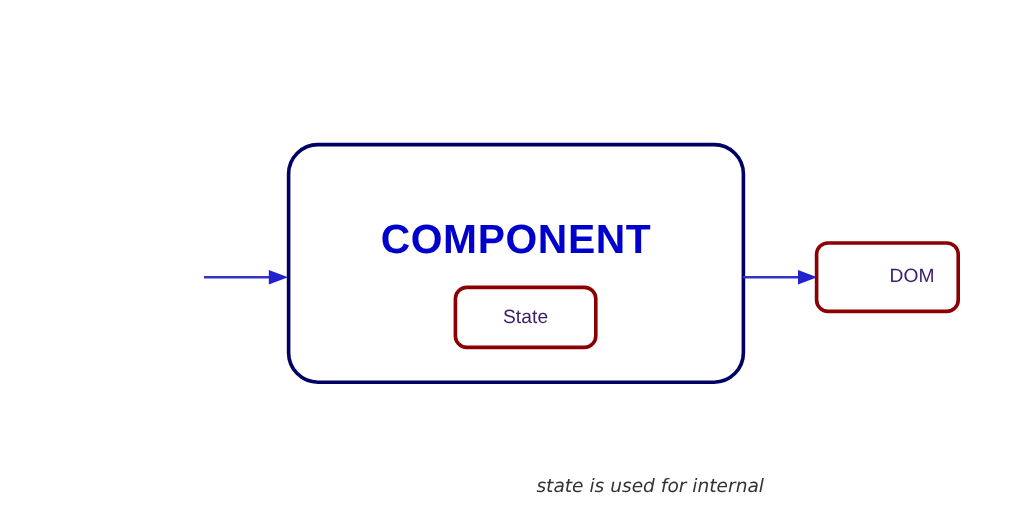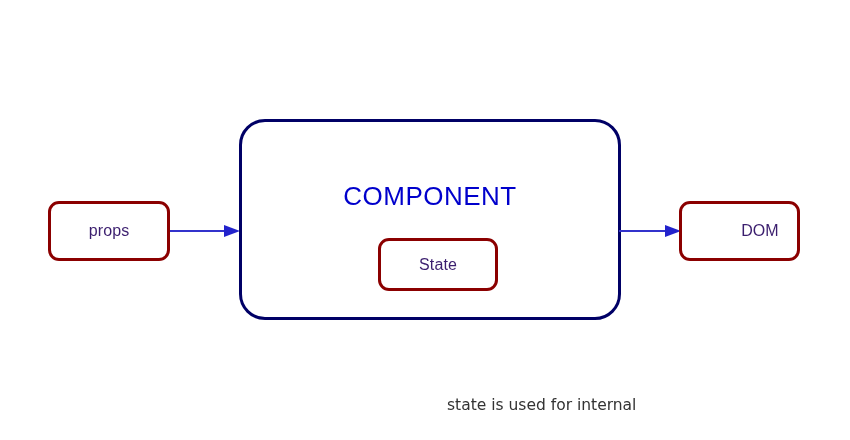--- a/index.html
+++ b/index.html
@@ -58,22 +58,22 @@
   #component-box { left: 239px; top: 119px; width: 382px; height: 201px; }
 
   
   #component-title {
     position: absolute;
     left: 239px;
     top: 183px;
     width: 382px;
     text-align: center;
     font-family: "Liberation Sans", sans-serif;
-    font-size: 26px;
-    font-weight: normal;
+    font-size: 34px;
+    font-weight: bold;
     color: #0000CC;
     letter-spacing: 0.5px;
     line-height: 1;
   }
 
   
   .arrow {
     position: absolute;
     height: 16px;
     pointer-events: none;
@@ -87,30 +87,27 @@
   #caption {
     position: absolute;
     left: 447px;
     top: 353px;
     font-family: "DejaVu Sans", sans-serif;
     font-size: 15.5px;
     color: #333333;
     line-height: 21px;
     white-space: pre;
   }
-  #caption .cap-line { display: block; }
+  #caption .cap-line { display: block; font-style: italic; }
 </style>
 </head>
 <body>
 
 <div id="canvas">
 
-  <div class="node node-red" id="props-box">
-    <span class="node-label">props</span>
-  </div>
 
   <div class="arrow" id="arrow-props-component">
     <svg width="70" height="16" viewBox="0 0 70 16" xmlns="http://www.w3.org/2000/svg">
       <line x1="0" y1="8" x2="56" y2="8" stroke="#3333CC" stroke-width="2"></line>
       <polygon points="54,2 70,8 54,14" fill="#2222CC"></polygon>
     </svg>
   </div>
 
   <div class="node node-navy" id="component-box"></div>
 

